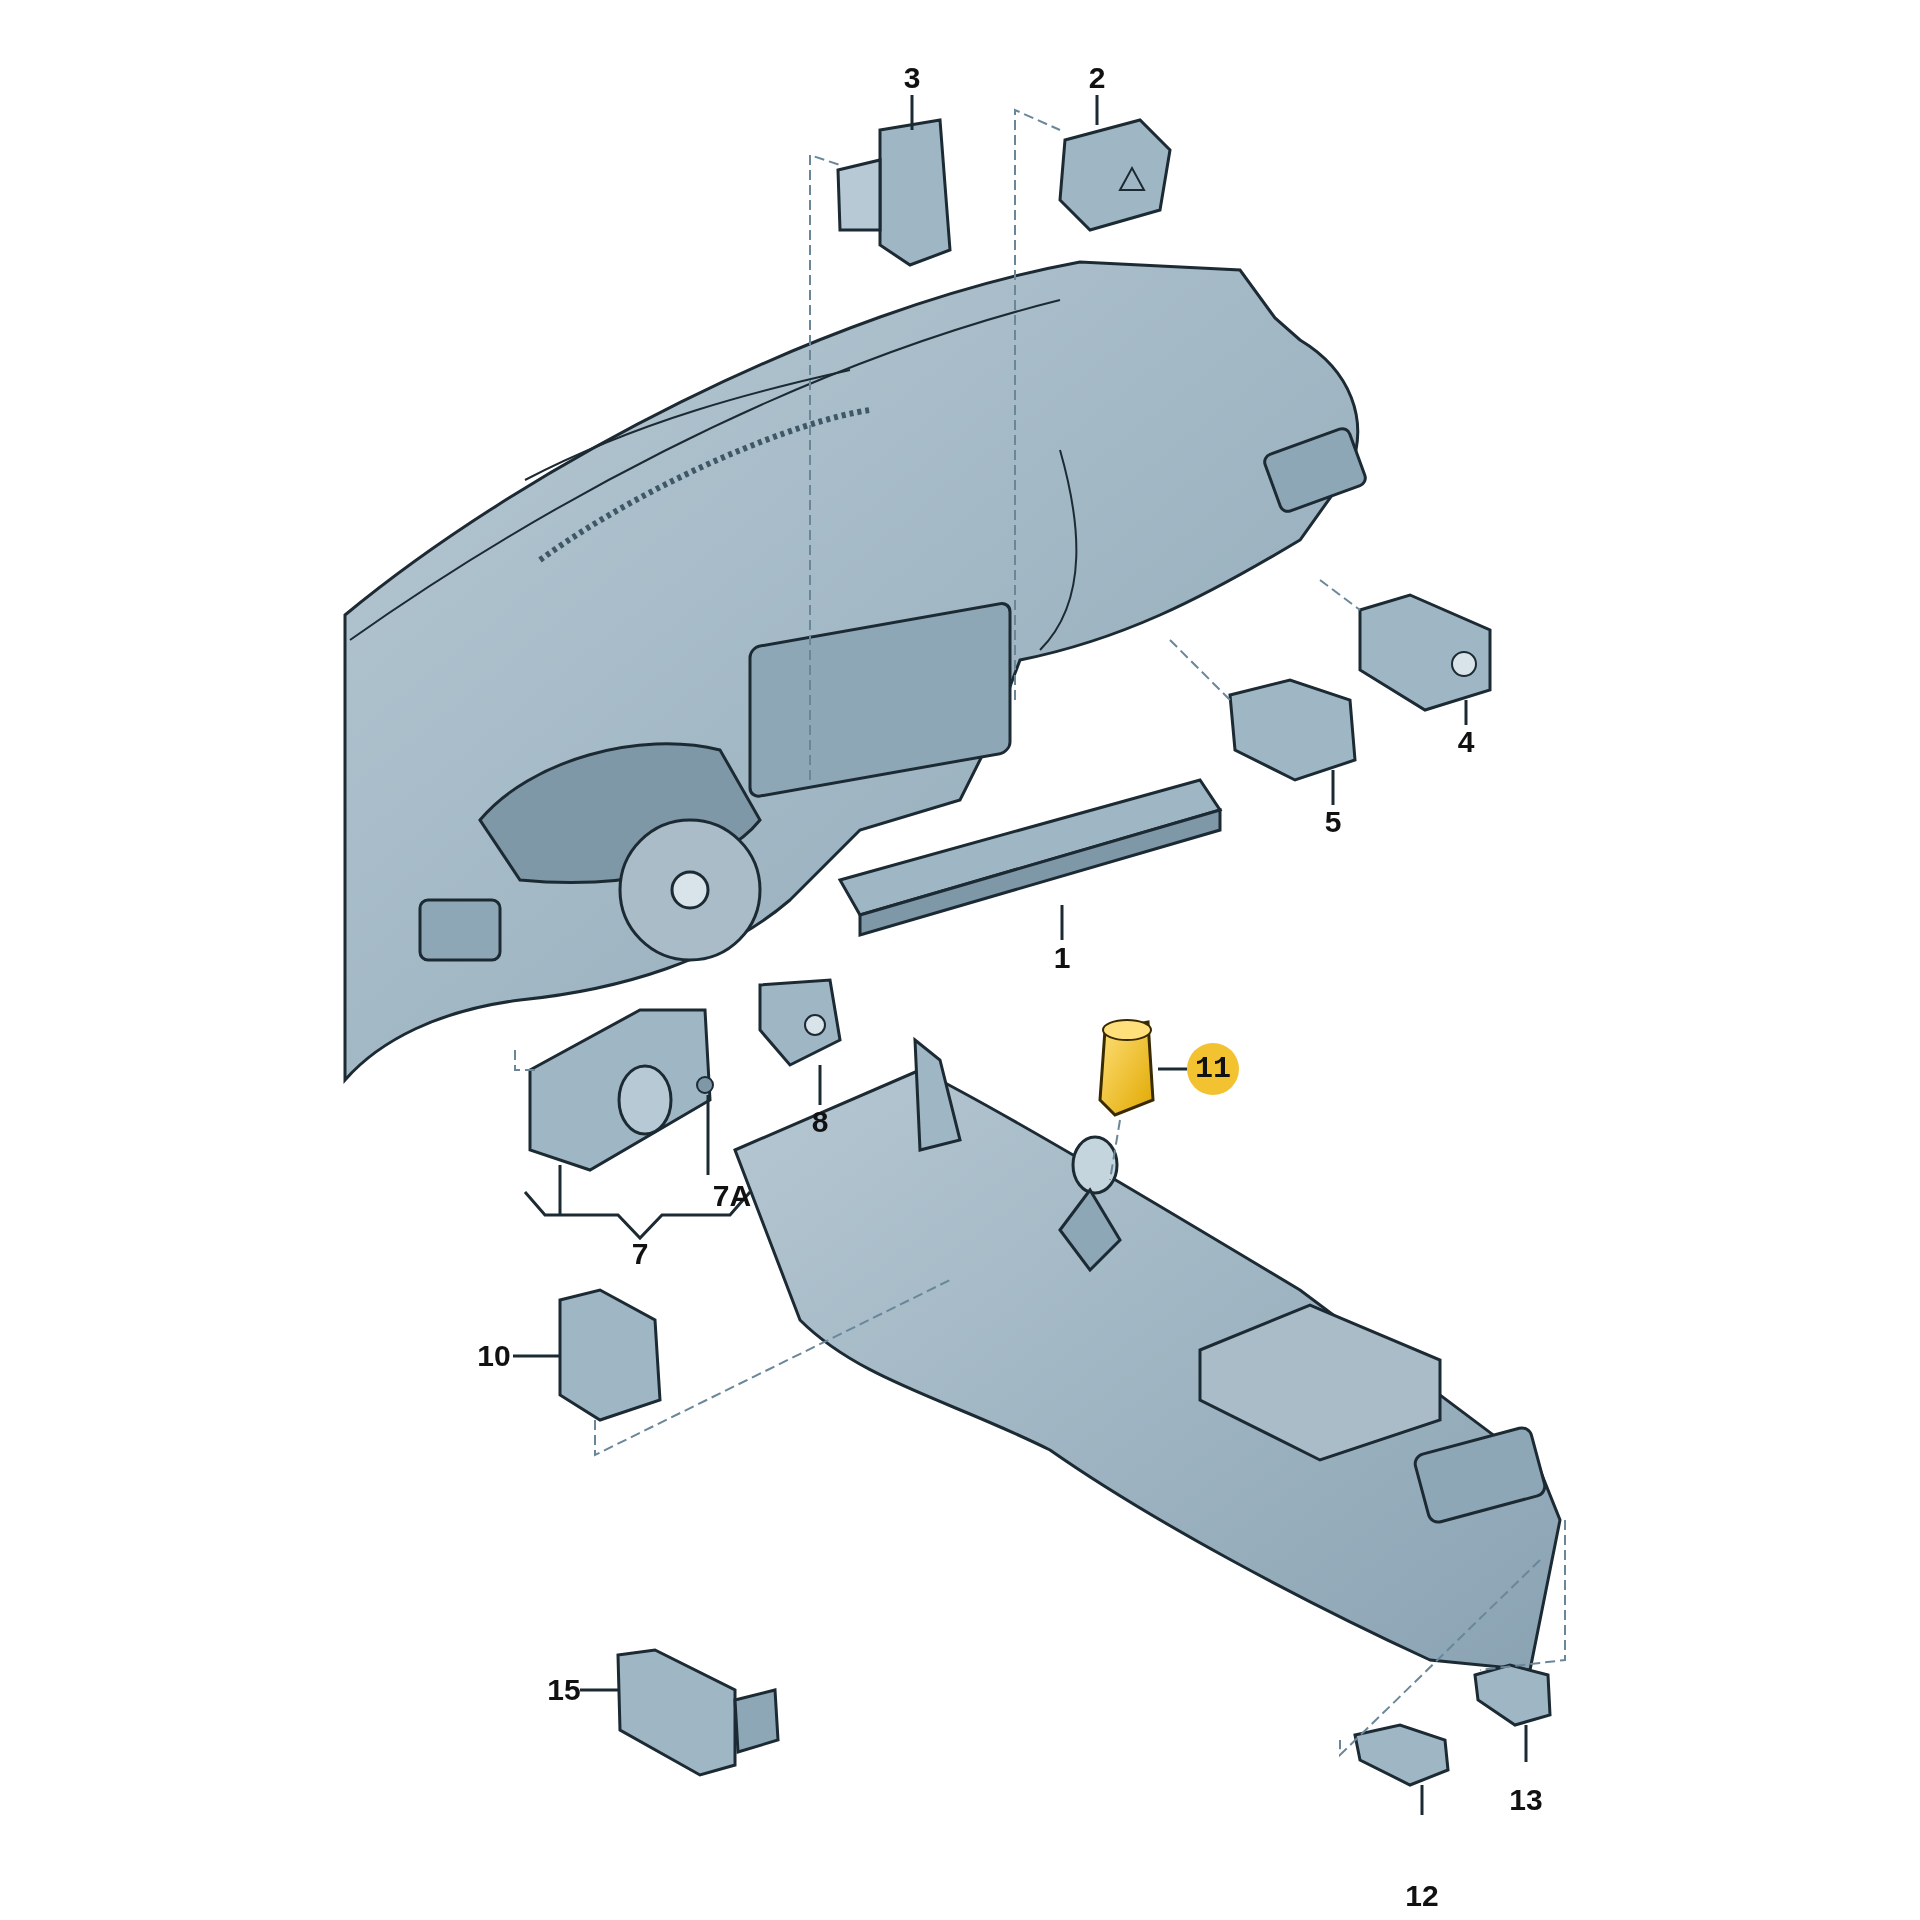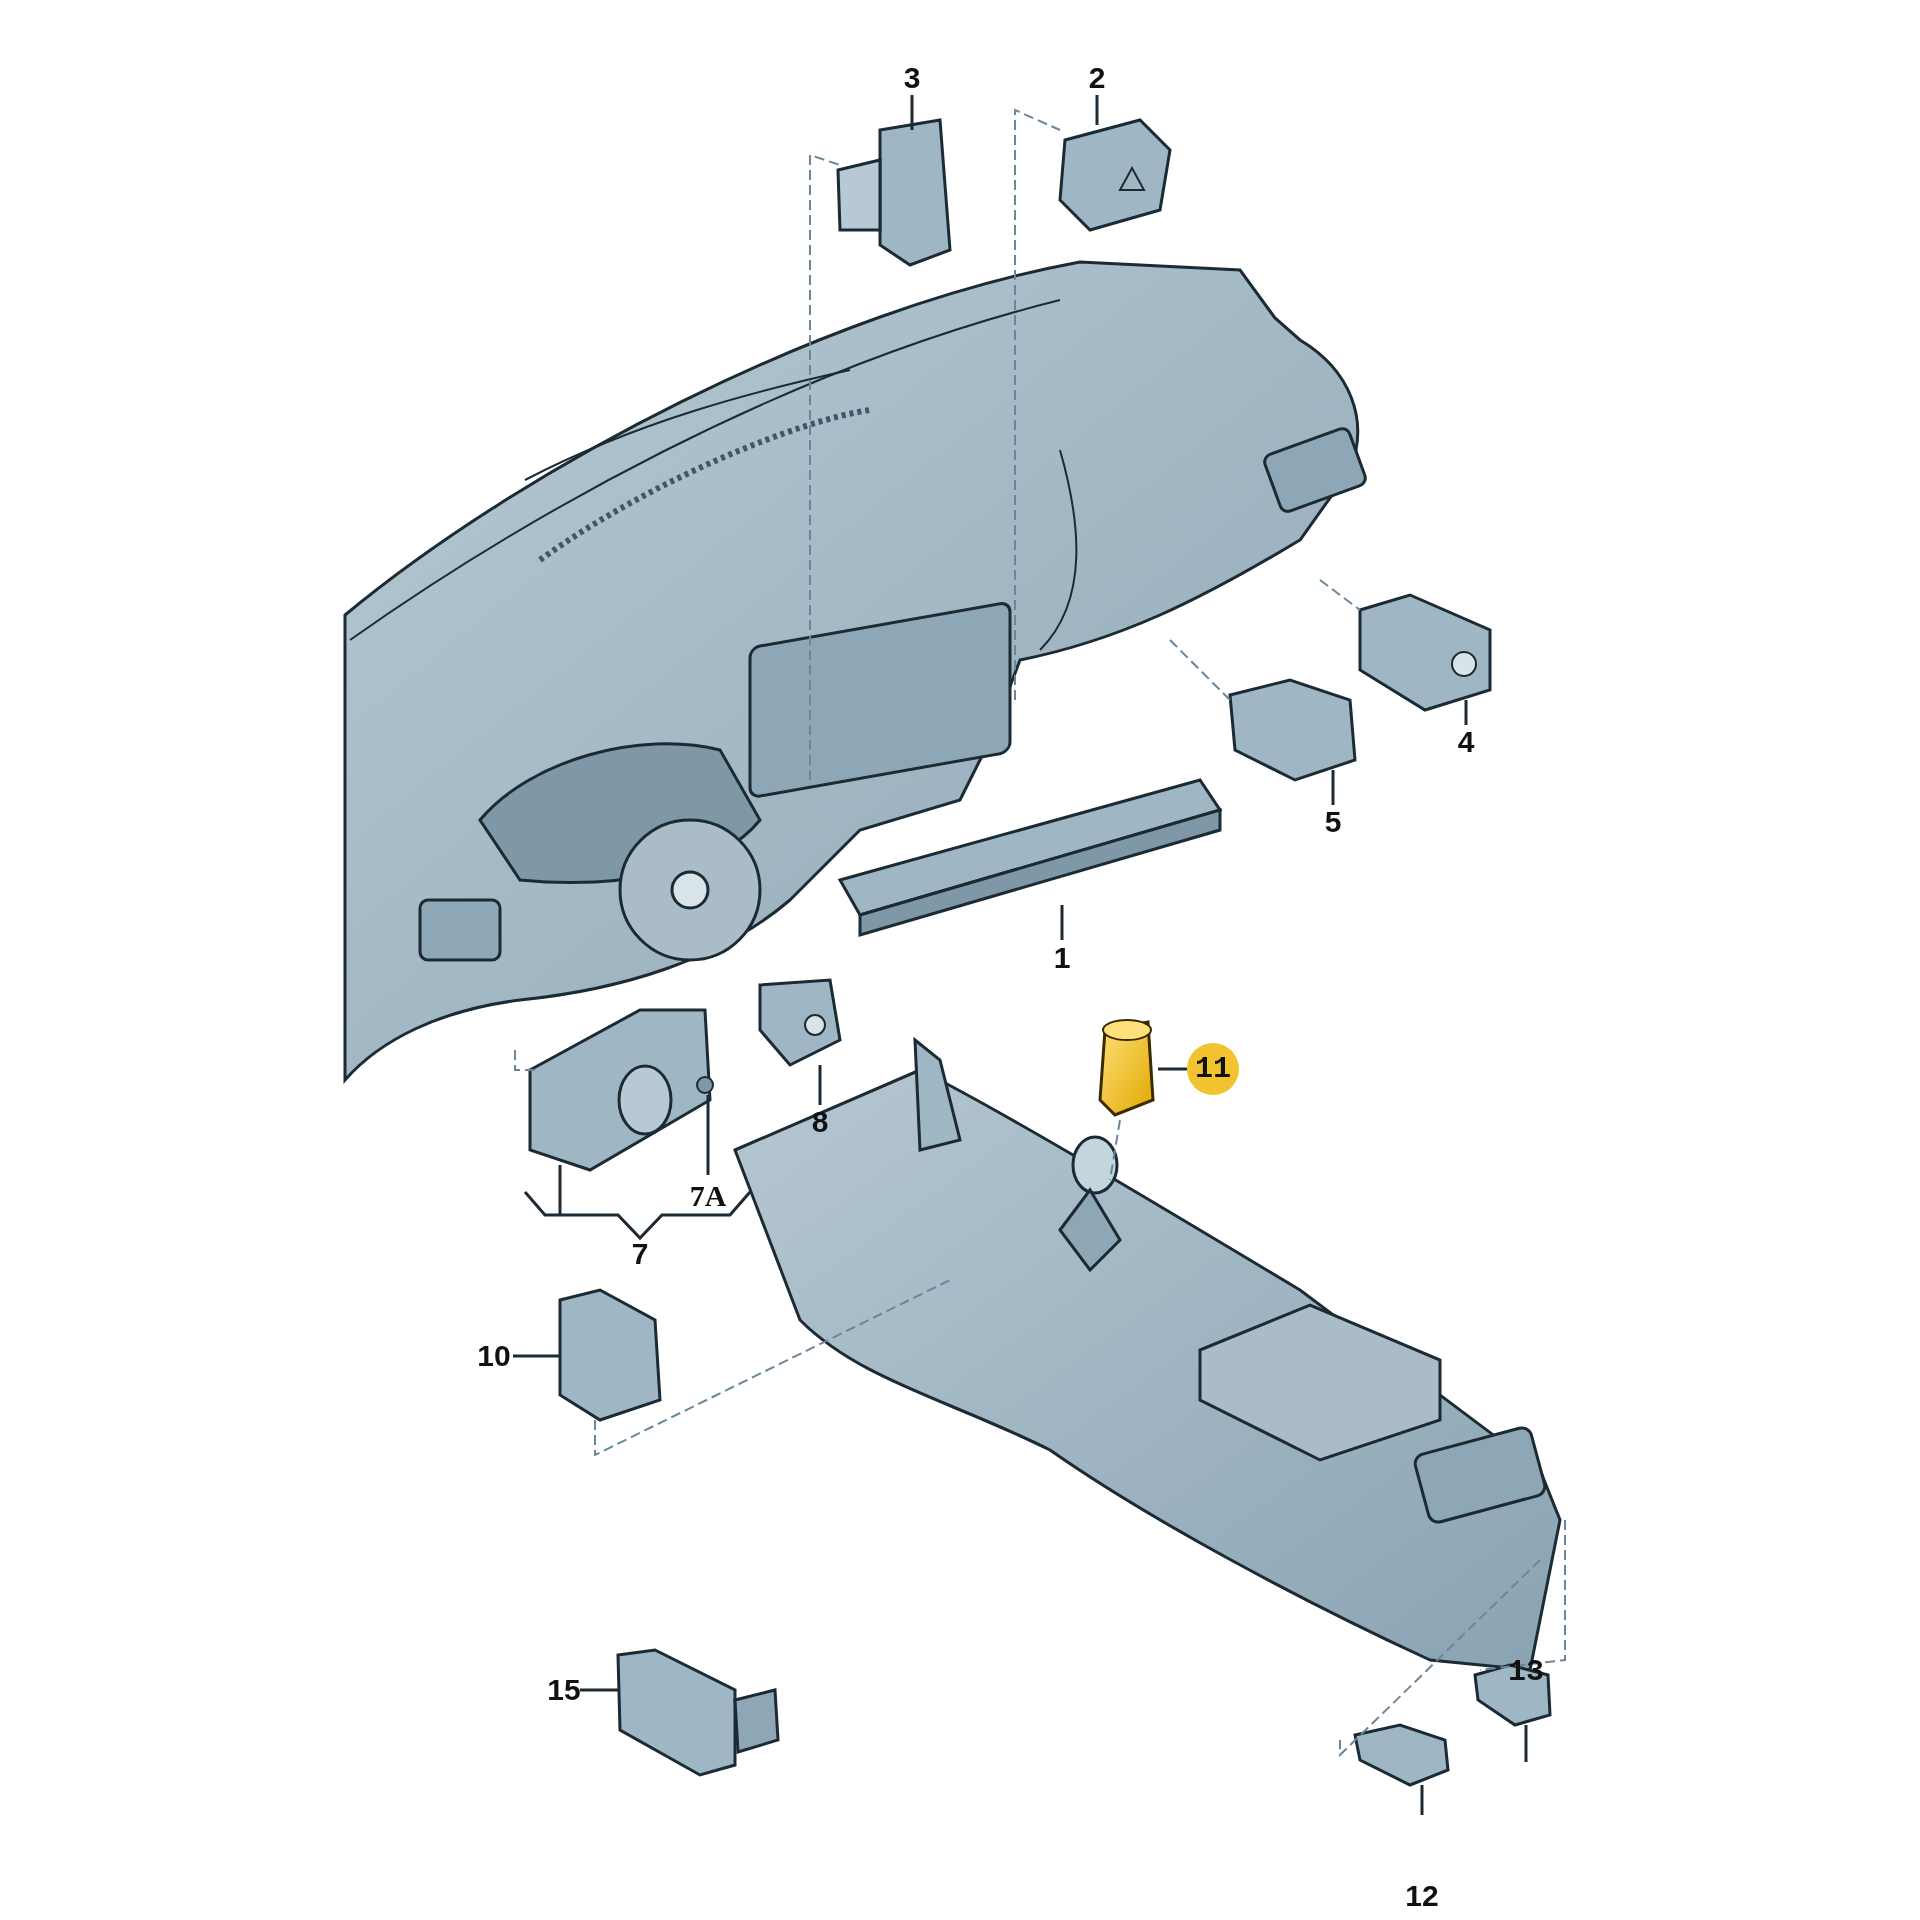--- a/index.html
+++ b/index.html
@@ -147,20 +147,20 @@
       <polyline points="1565,1520 1565,1660 1480,1670"></polyline>
     </g>
   </svg>
 
   <div class="label" style="left:912px;top:78px;">3</div>
   <div class="label" style="left:1097px;top:78px;">2</div>
   <div class="label" style="left:1466px;top:742px;">4</div>
   <div class="label" style="left:1333px;top:822px;">5</div>
   <div class="label" style="left:1062px;top:958px;">1</div>
   <div class="label" style="left:820px;top:1122px;">8</div>
-  <div class="label" style="left:708px;top:1196px;font-family:Liberation Serif, serif;">7A</div>
+  <div class="label" style="left:732px;top:1196px;">7A</div>
   <div class="label" style="left:640px;top:1254px;">7</div>
   <div class="label" style="left:494px;top:1356px;">10</div>
   <div class="label hl" style="left:1213px;top:1069px;font-family:Liberation Mono, monospace;">11</div>
   <div class="label" style="left:1422px;top:1896px;">12</div>
-  <div class="label" style="left:1526px;top:1672px;font-family:Liberation Mono, monospace;">13</div>
+  <div class="label" style="left:1526px;top:1800px;">13</div>
   <div class="label" style="left:558px;top:1690px;margin-left:6px;">15</div>
 </div>
 
 </body></html>

